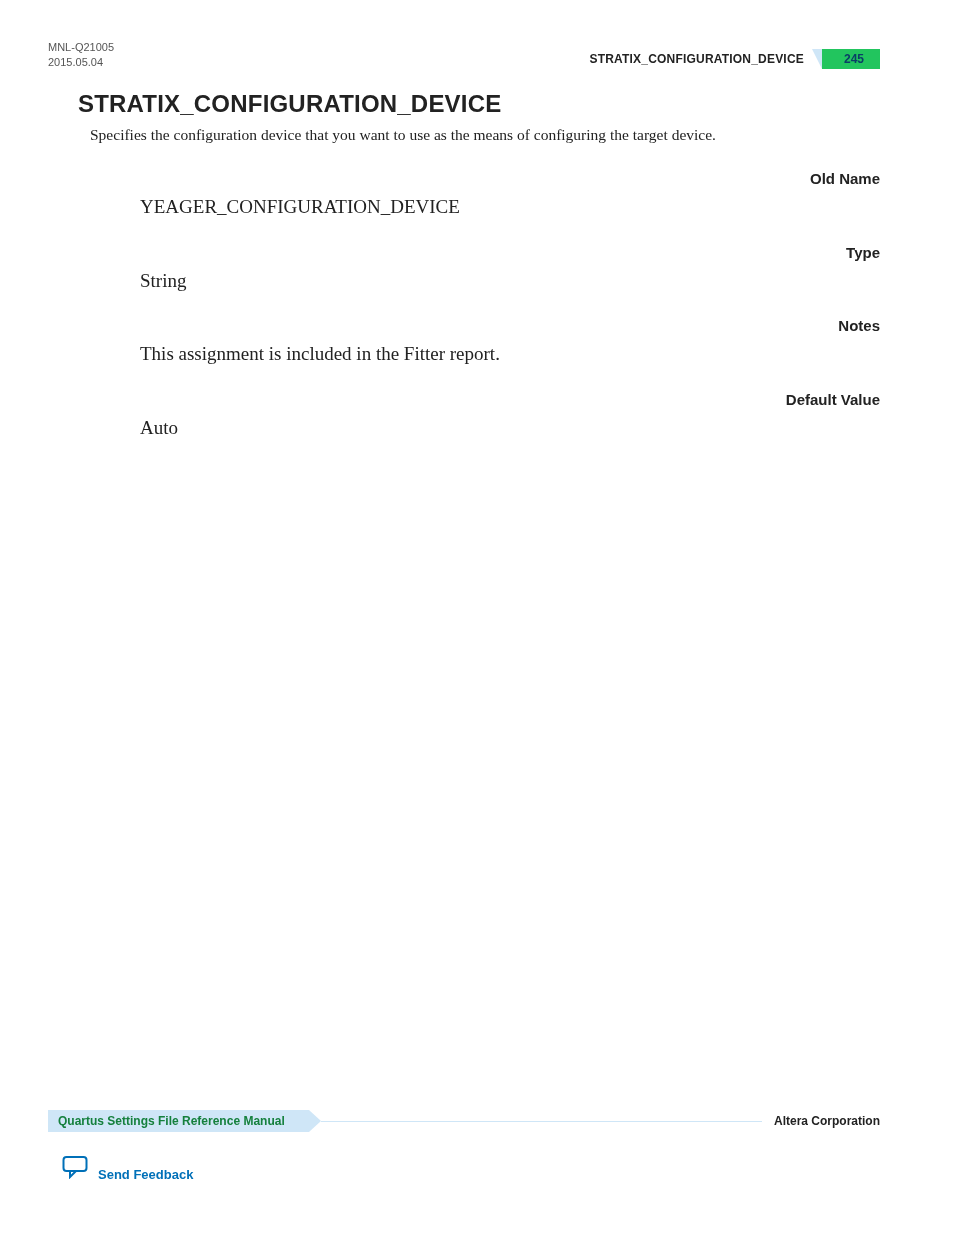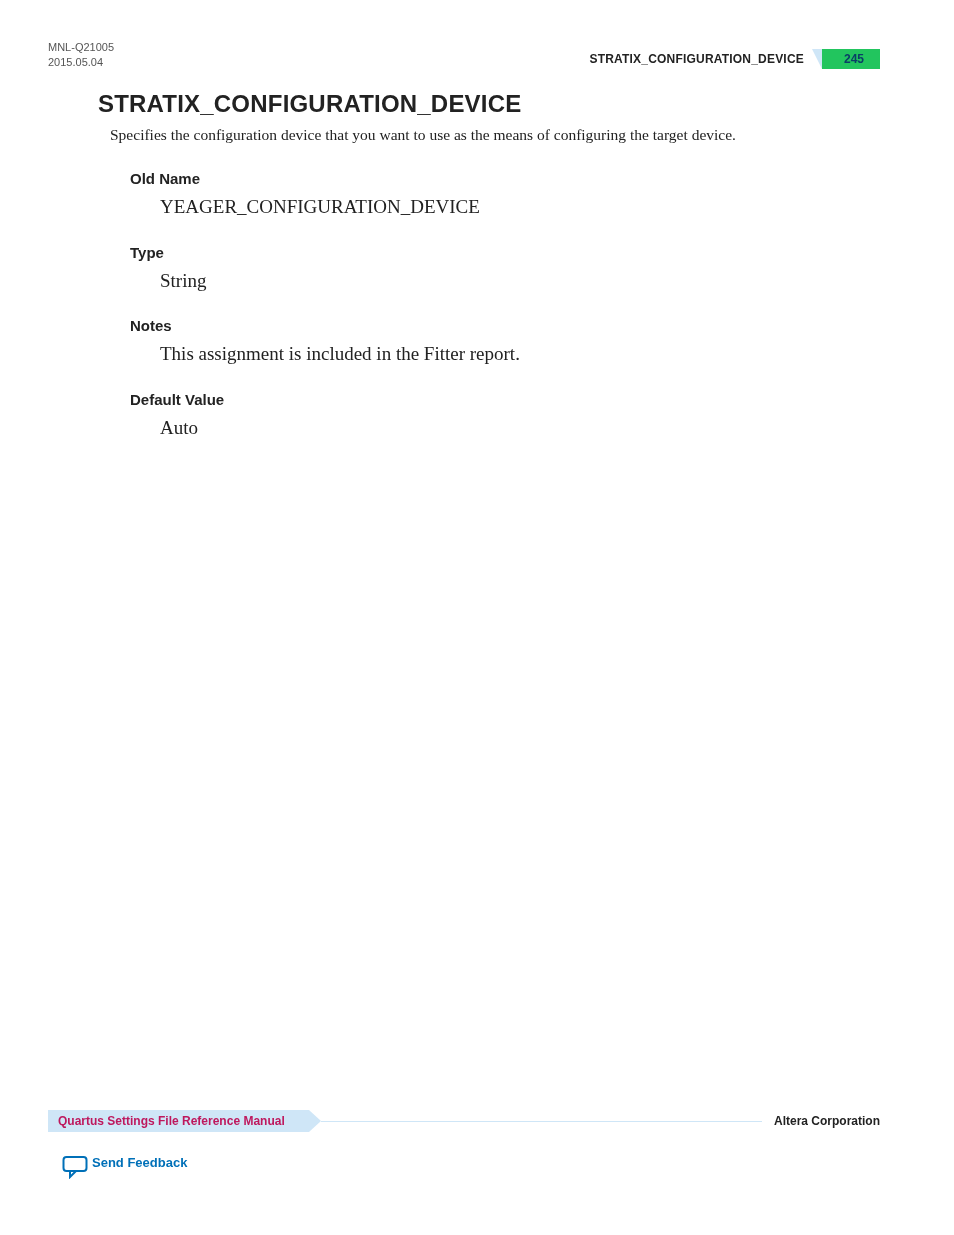--- a/index.html
+++ b/index.html
@@ -4,21 +4,21 @@
 <style>
   * { box-sizing: border-box; margin: 0; padding: 0; }
   html, body { width: 954px; height: 1235px; }
   body {
     font-family: "Myriad Pro", "Segoe UI", "Helvetica Neue", Arial, sans-serif;
     font-size: 15px;
     color: #222;
     background: #fff;
     position: relative;
   }
-  .page { padding: 38px 74px 0 68px; }
+  .page { padding: 38px 74px 0 48px; }
   .top-meta {
     font-size: 11px;
     color: #555;
     line-height: 1.35;
     position: absolute;
     top: 40px;
     left: 48px;
   }
   .top-right {
     position: absolute;
@@ -74,20 +74,21 @@
     margin: 0 0 24px 42px;
     line-height: 1.45;
   }
   .section { margin: 0 0 22px 62px; }
   .section h2 {
     font-family: "Myriad Pro", "Segoe UI", Arial, sans-serif;
     font-weight: 700;
     font-size: 15px;
     color: #222;
     margin: 0 0 6px 0;
+    text-align: right;
   }
   .section p {
     font-family: Georgia, "Times New Roman", serif;
     font-size: 19px;
     color: #222;
     margin: 0 0 0 30px;
     line-height: 1.5;
   }
   .section.syntax-spacer { margin-bottom: 90px; }
   .footer-bar {
@@ -96,21 +97,21 @@
     top: 1110px;
     display: flex;
     align-items: center;
   }
   .footer-left {
     position: relative;
     flex: 0 0 auto;
   }
   .footer-ribbon {
     background: #cfe6f7;
-    color: #be185d;
+    color: #15803d;
     font-size: 12px;
     font-weight: 700;
     padding: 4px 24px 4px 10px;
     line-height: 1.2;
     position: relative;
     display: inline-block;
   }
   .footer-ribbon::after {
     content: "";
     position: absolute;
@@ -129,22 +130,22 @@
   .footer-right {
     font-size: 12px;
     font-weight: 700;
     color: #222;
   }
   .feedback {
     position: absolute;
     left: 62px;
     top: 1155px;
     display: flex;
-    align-items: flex-start;
-    gap: 4px;
+    align-items: flex-end;
+    gap: 10px;
     cursor: pointer;
   }
   .feedback svg { width: 26px; height: 24px; }
   .feedback-text {
     color: #0070b8;
     font-size: 13px;
     font-weight: 700;
   }
 </style>
 </head>

